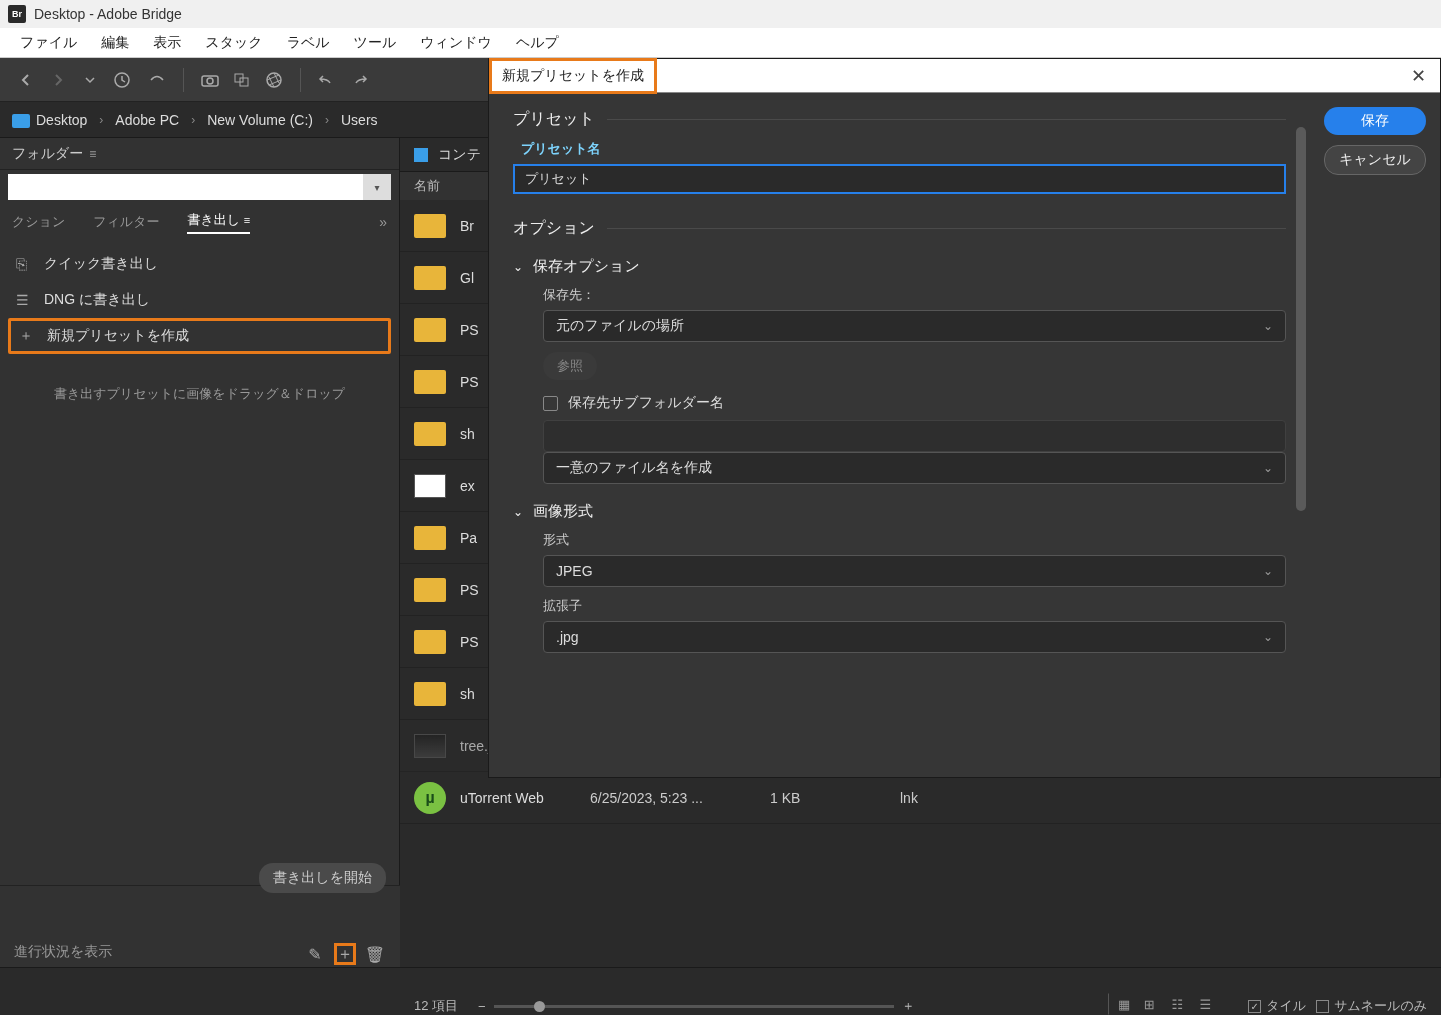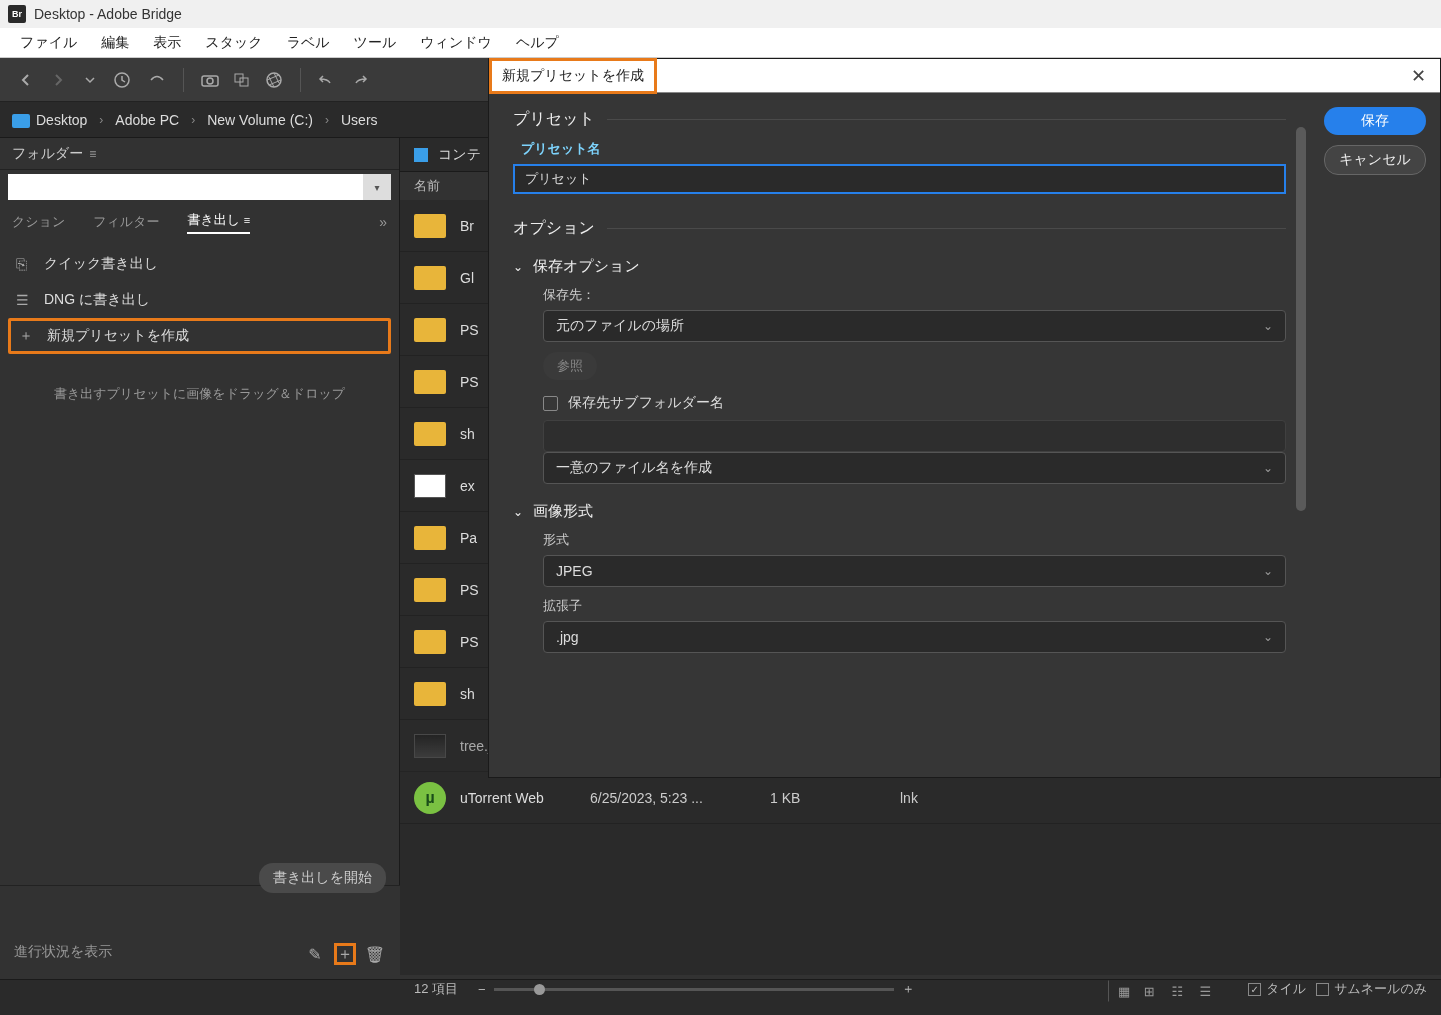--- a/index.html
+++ b/index.html
@@ -67,21 +67,21 @@
 .file-row .type { font-size: 14px; color: #ccc; }
 
 
 .footer-left { position: absolute; bottom: 40px; left: 0; width: 400px; height: 90px; background: #323232; display: flex; flex-direction: column; justify-content: flex-end; padding: 10px 14px; border-top: 1px solid #222; gap: 16px; }
 .footer-left .start-btn { align-self: flex-end; background: #4a4a4a; color: #ccc; padding: 6px 14px; border-radius: 14px; font-size: 14px; margin-bottom: 10px; }
 .footer-left .bottom-row { display: flex; align-items: flex-start; margin-top: 24px; }
 .footer-left .progress-label { font-size: 14px; color: #999; flex: 1; }
 .footer-left .bottom-icon { width: 22px; height: 22px; margin-left: 8px; display: flex; align-items: center; justify-content: center; color: #aaa; cursor: pointer; }
 .footer-left .bottom-icon.highlighted { border: 3px solid #e87a1a; }
 
-.bottom-bar { position: absolute; bottom: 0; left: 0; right: 0; height: 36px; background: #2a2a2a; border-top: 1px solid #1a1a1a; display: flex; align-items: flex-start; padding: 0 14px 0 414px; font-size: 13px; color: #bbb; }
+.bottom-bar { position: absolute; bottom: 0; left: 0; right: 0; height: 48px; background: #2a2a2a; border-top: 1px solid #1a1a1a; display: flex; align-items: flex-end; padding: 0 14px 0 414px; font-size: 13px; color: #bbb; }
 .bottom-bar .slider { flex: 1; display: flex; align-items: center; margin: 0 20px; }
 .bottom-bar .slider .track { flex: 1; max-width: 400px; height: 3px; background: #555; position: relative; }
 .bottom-bar .slider .thumb { position: absolute; left: 10%; top: -4px; width: 11px; height: 11px; background: #999; border-radius: 50%; }
 .bottom-bar .view-icons { display: flex; gap: 2px; margin-right: 20px; }
 .bottom-bar .view-icon { width: 26px; height: 22px; display: flex; align-items: center; justify-content: center; color: #999; border: 1px solid transparent; cursor: pointer; }
 .bottom-bar .view-icon.sep-left { border-left:1px solid #555; padding-left:6px; margin-left:4px;}
 .bottom-bar .chk-label { display: flex; align-items: center; margin-left: 10px; }
 .bottom-bar .chk-label .box { width: 13px; height: 13px; border: 1px solid #888; margin-right: 5px; display:flex; align-items:center; justify-content:center; font-size:10px;}
 
 

